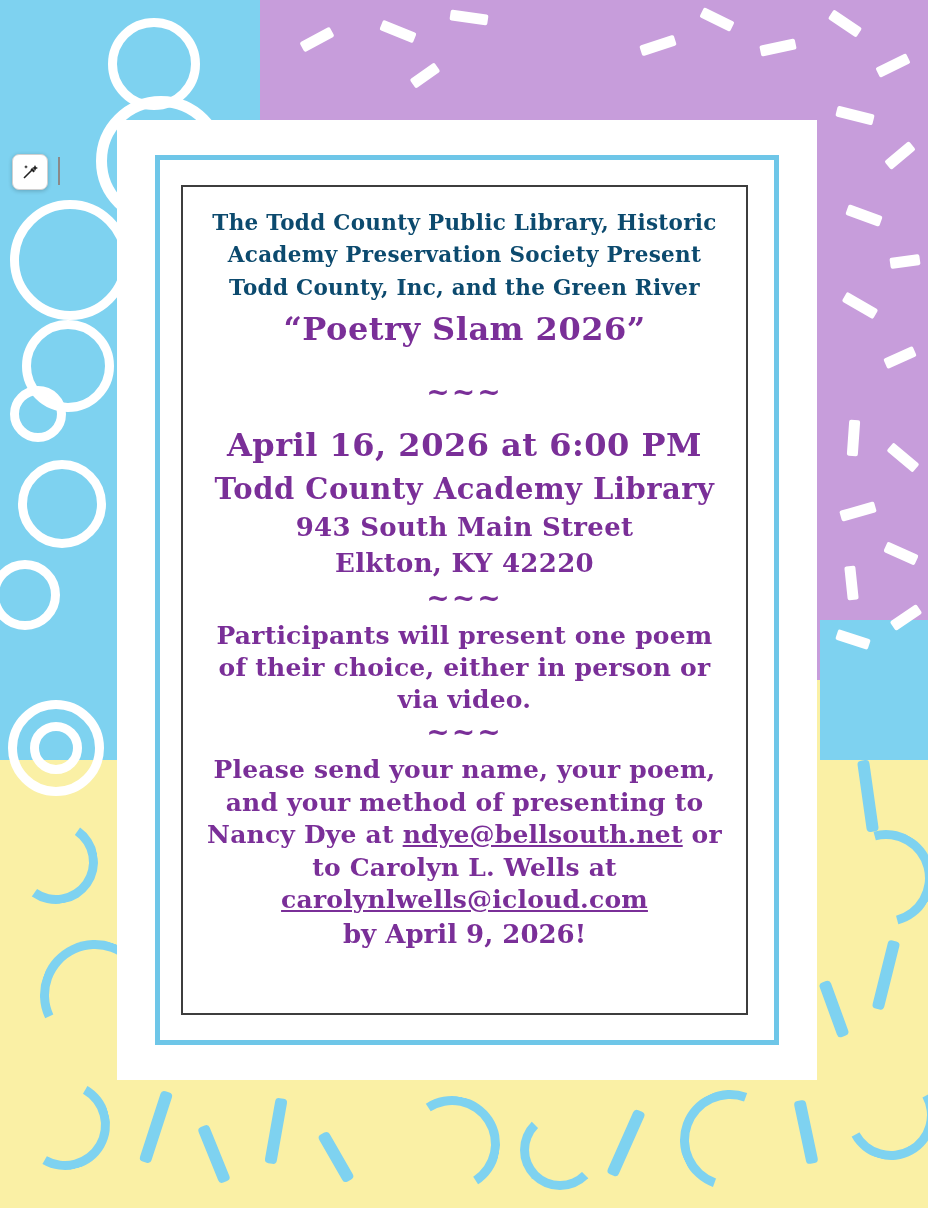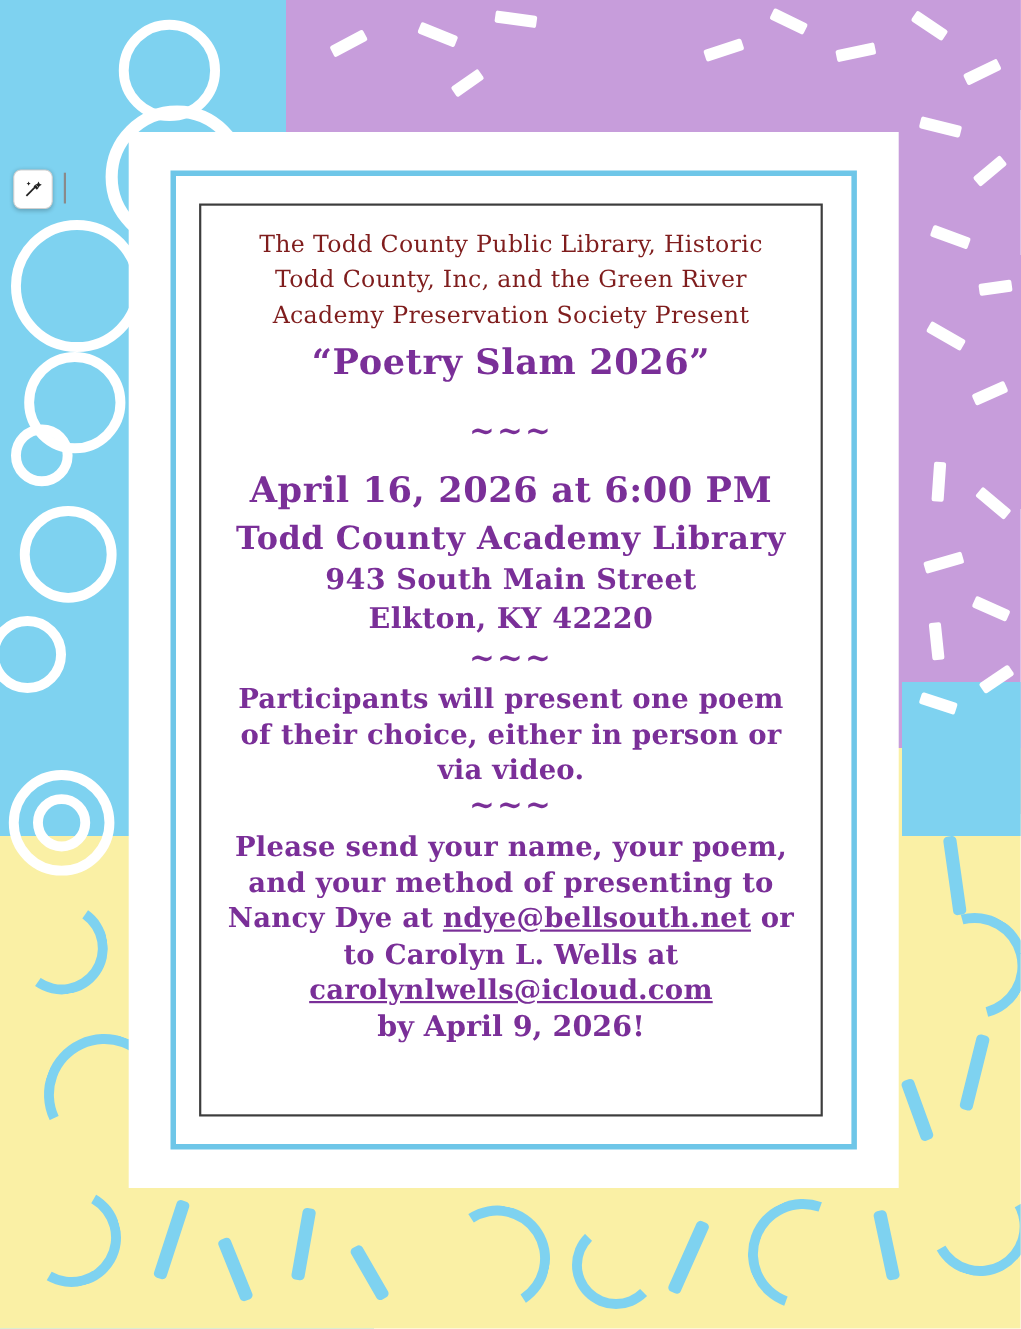--- a/index.html
+++ b/index.html
@@ -116,24 +116,24 @@
     box-sizing: border-box;
     background: #ffffff;
     padding: 18px 14px 0 14px;
     text-align: center;
     color: #7a2f98;
   }
 
   .host-line {
     font-family: "DejaVu Serif", serif;
     font-size: 21.5px;
-    font-weight: normal;
+    font-weight: bold;
     line-height: 1.32;
     letter-spacing: 0.3px;
-    color: #7f1d1d;
+    color: #0c4a6e;
     margin: 4px 4px 0 4px;
   }
   .title {
     font-family: "DejaVu Serif", serif;
     font-size: 32px;
     font-weight: bold;
     color: #7a2f98;
     margin-top: 8px;
     letter-spacing: 0.5px;
     white-space: nowrap;
@@ -291,22 +291,22 @@
     <div class="bar-blue" style="left:828px; top:980px; width:12px; height:58px; transform:rotate(-20deg);"></div>
     <div class="squig" style="left:14px; top:820px; width:84px; height:84px; border-color:transparent #7ed2f0 #7ed2f0 transparent; transform:rotate(-10deg);"></div>
   </div>
 
   <div class="flyer-white"></div>
   <div class="flyer-blue-border"></div>
 
   <div class="flyer-inner">
 
     <div class="host-line">The Todd County Public Library, Historic</div>
+    <div class="host-line">Academy Preservation Society Present</div>
     <div class="host-line">Todd County, Inc, and the Green River</div>
-    <div class="host-line">Academy Preservation Society Present</div>
 
     <div class="title">“Poetry Slam 2026”</div>
 
     <div class="tilde t1">~~~</div>
 
     <div class="when">April 16, 2026 at 6:00 PM</div>
     <div class="venue">Todd County Academy Library</div>
     <div class="addr">943 South Main Street</div>
     <div class="addr">Elkton, KY 42220</div>
 

